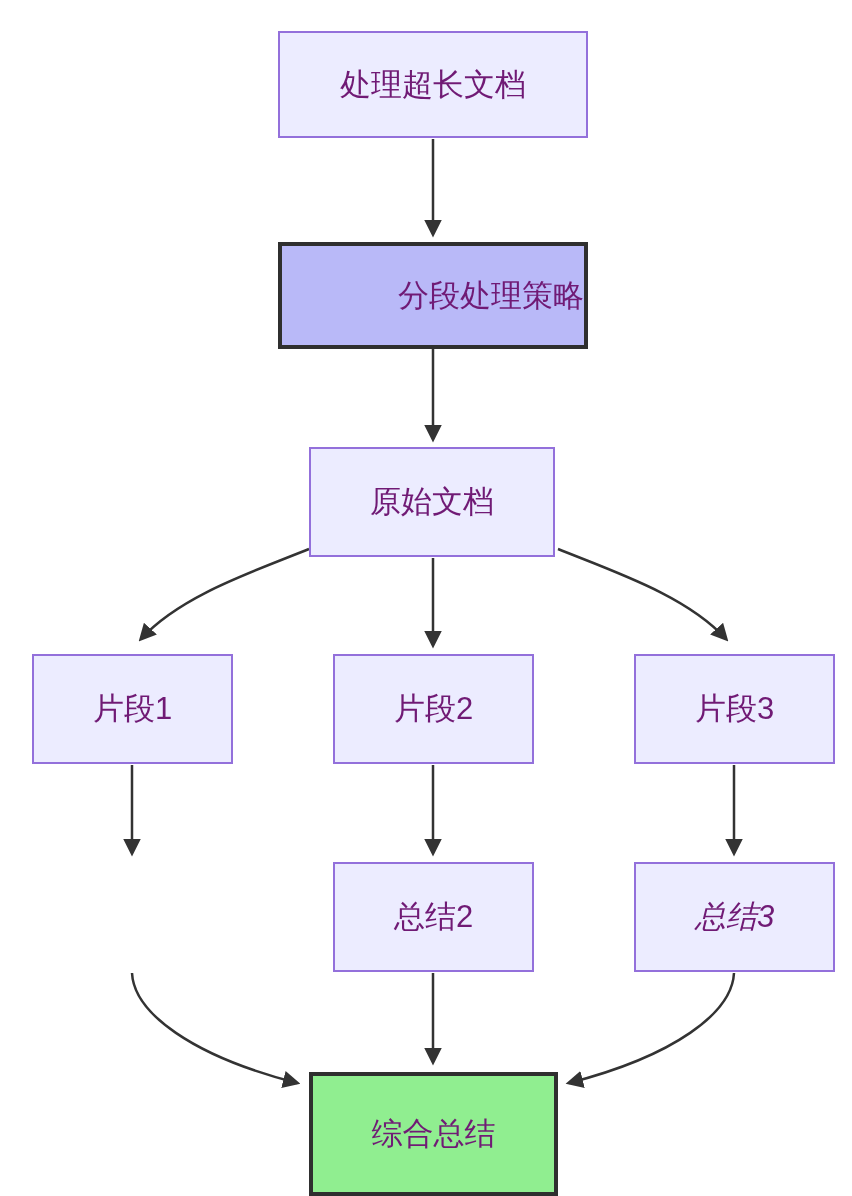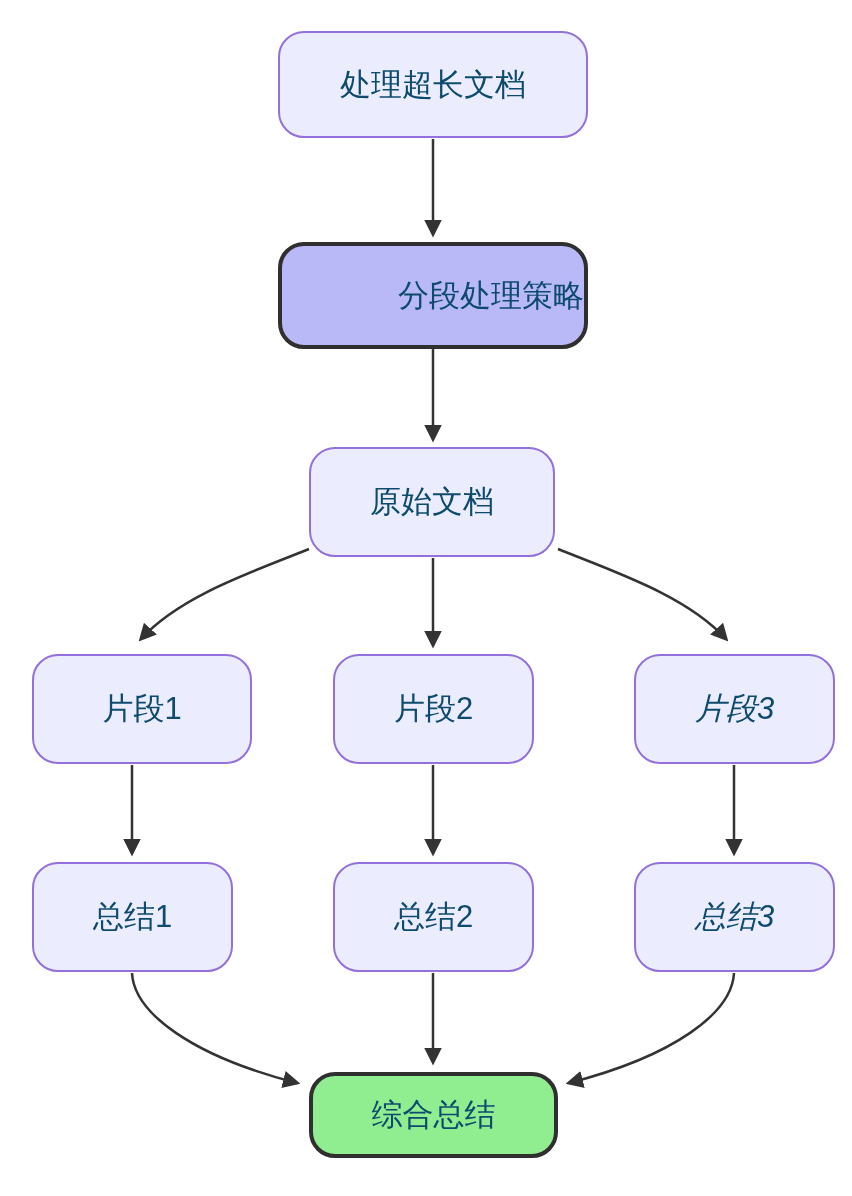--- a/index.html
+++ b/index.html
@@ -22,24 +22,23 @@
     pointer-events: none;
   }
   .node {
     position: absolute;
     box-sizing: border-box;
     display: flex;
     align-items: center;
     justify-content: center;
     font-size: 31px;
     line-height: 1.2;
-    color: #0c4a6e;
+    color: #701a75;
     text-align: center;
     white-space: nowrap;
-    border-radius: 26px;
   }
   .node--default {
     background: #ECECFF;
     border: 2px solid #9370DB;
   }
   .node--strategy {
     background: #B9B9F8;
     border: 4px solid #2F2F2F;
   }
   .node--result {
@@ -78,41 +77,38 @@
   </div>
 
   <div class="node node--strategy" style="left:278px; top:242px; width:310px; height:107px;justify-content:flex-end;">
     <span>分段处理策略</span>
   </div>
 
   <div class="node node--default" style="left:309px; top:447px; width:246px; height:110px;">
     <span>原始文档</span>
   </div>
 
-  <div class="node node--default" style="left:32px;  top:654px; width:220px; height:110px;">
+  <div class="node node--default" style="left:32px;  top:654px; width:201px; height:110px;">
     <span>片段1</span>
   </div>
 
   <div class="node node--default" style="left:333px; top:654px; width:201px; height:110px;">
     <span>片段2</span>
   </div>
 
-  <div class="node node--default" style="left:634px; top:654px; width:201px; height:110px;font-style:italic;">
+  <div class="node node--default" style="left:634px; top:654px; width:201px; height:110px;">
     <span>片段3</span>
   </div>
 
-  <div class="node node--default" style="left:32px;  top:862px; width:201px; height:110px;">
-    <span>总结1</span>
-  </div>
 
   <div class="node node--default" style="left:333px; top:862px; width:201px; height:110px;text-align:right;">
     <span>总结2</span>
   </div>
 
   <div class="node node--default" style="left:634px; top:862px; width:201px; height:110px;font-style:italic;">
     <span>总结3</span>
   </div>
 
-  <div class="node node--result" style="left:309px; top:1072px; width:249px; height:86px;">
+  <div class="node node--result" style="left:309px; top:1072px; width:249px; height:124px;">
     <span>综合总结</span>
   </div>
 
 </div>
 
 </body></html>

